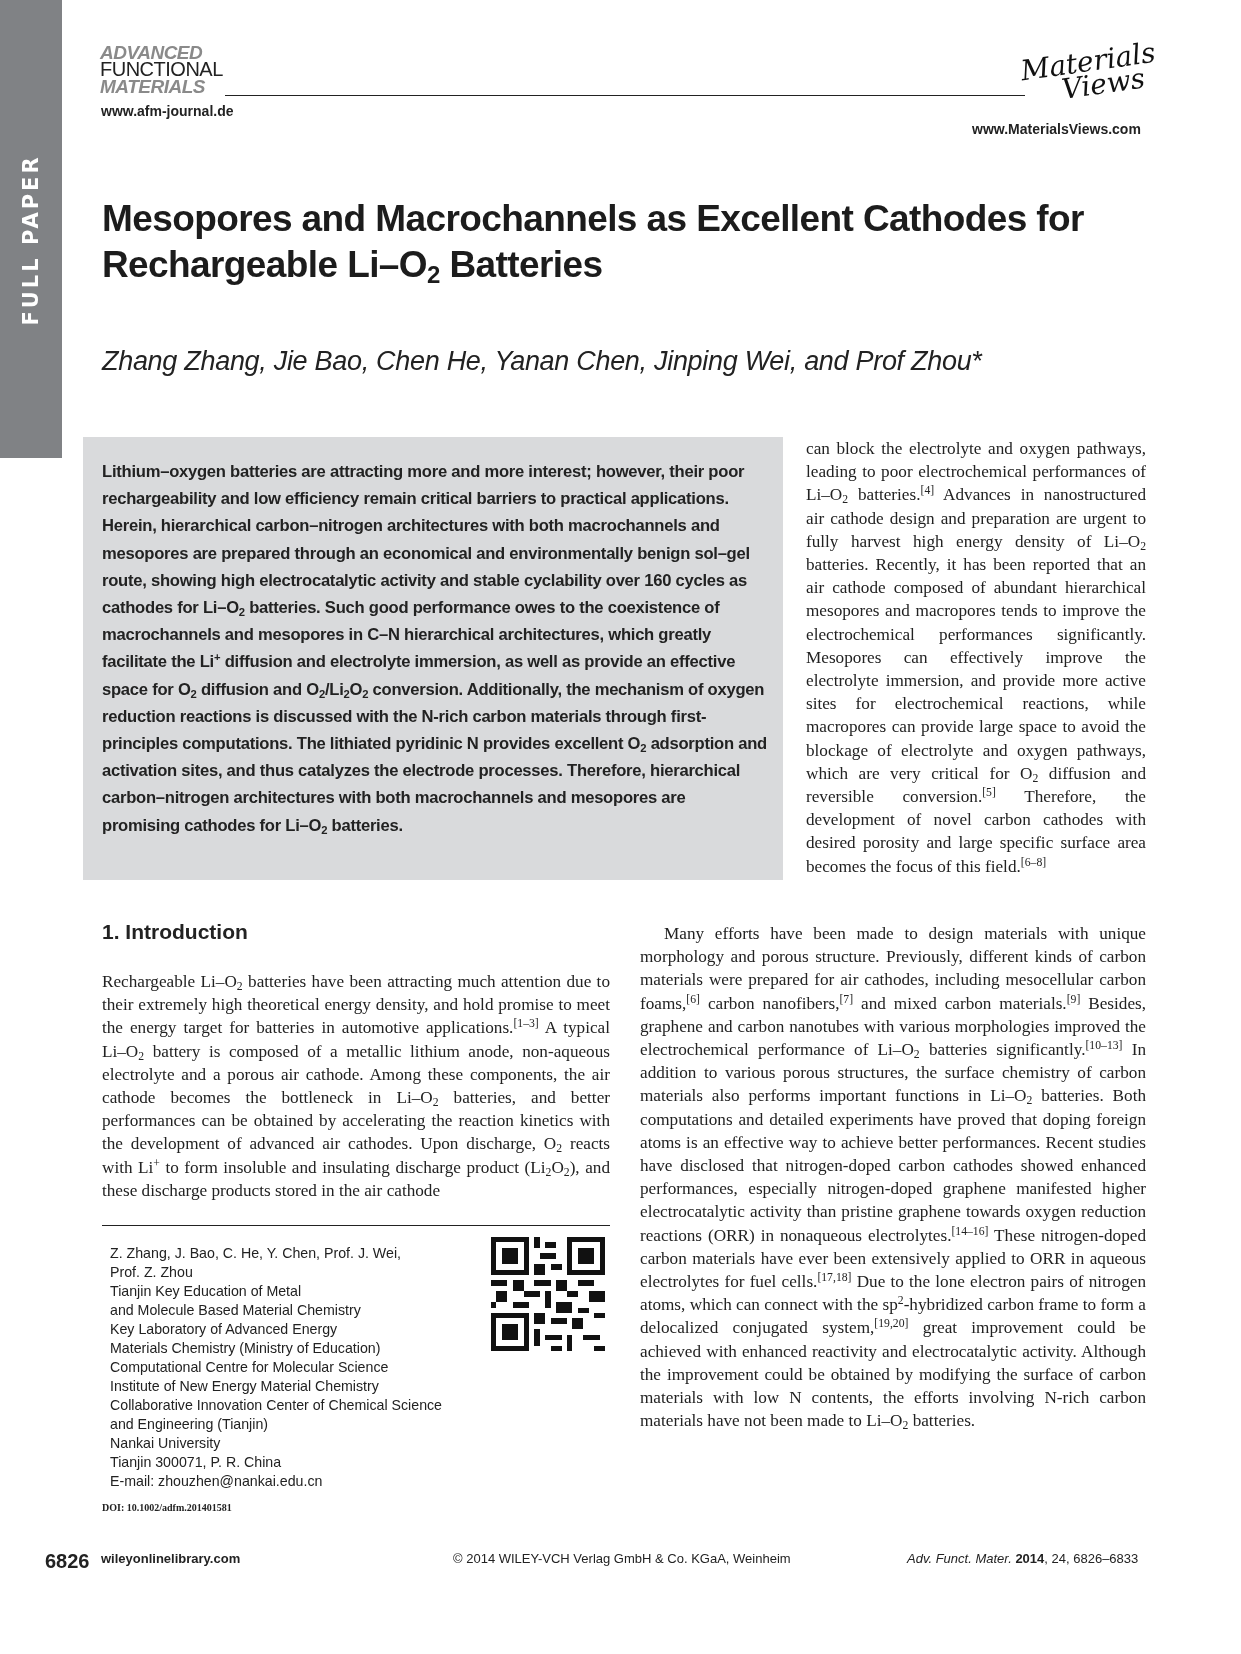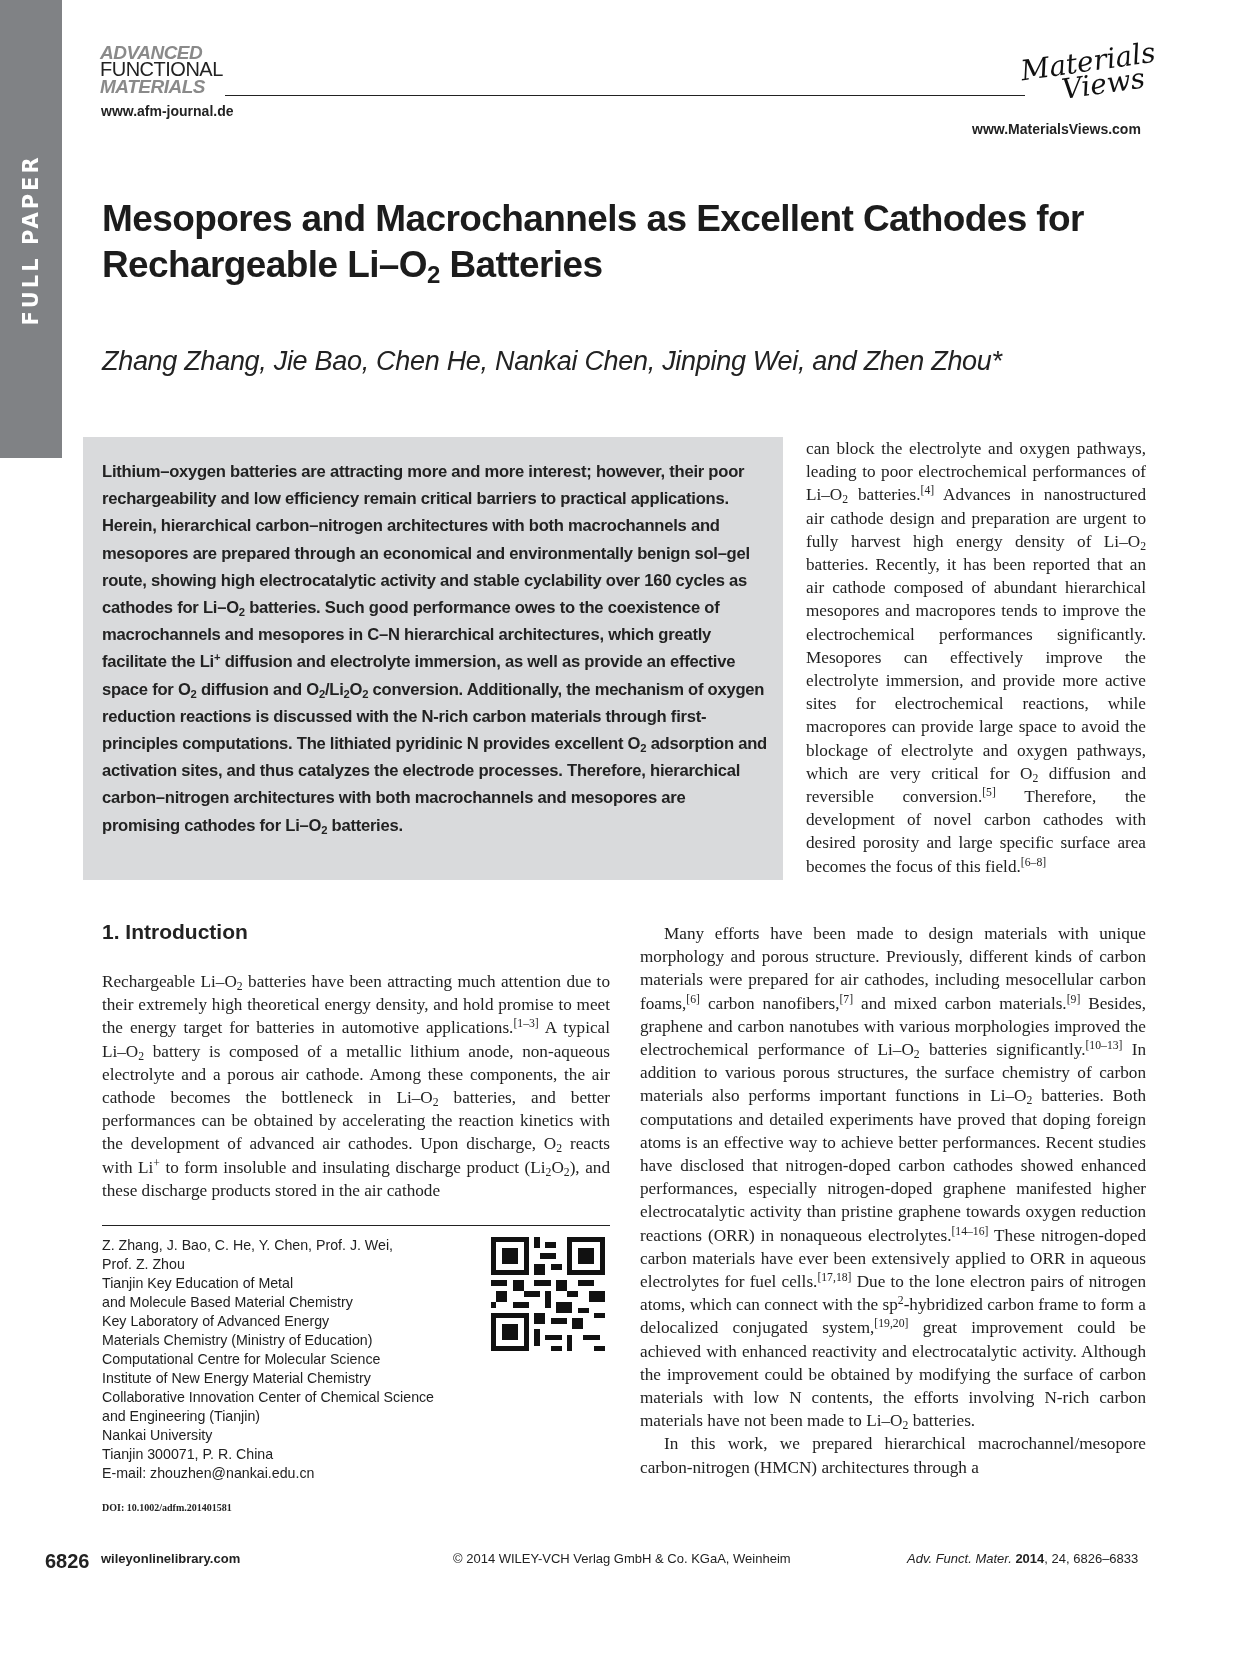--- a/index.html
+++ b/index.html
@@ -31,21 +31,21 @@
   .col-left-main { left:102px; top:970px; width:508px; }
   .body-col p { margin:0; }
   .body-col .indent { text-indent:24px; }
   sub, sup { font-size:0.68em; line-height:0; }
   sub { vertical-align:-0.25em; }
   sup { vertical-align:0.55em; }
 
   .section-heading { position:absolute; left:102px; top:920px; font-family:Liberation Sans, sans-serif; font-weight:bold; font-size:21px; color:#222; margin:0; }
 
   .affil-rule { position:absolute; left:102px; top:1225px; width:508px; height:1px; background:#222; }
-  .affiliation { position:absolute; left:102px; top:1236px; width:400px; font-family:"Liberation Sans", sans-serif; font-size:14.2px; line-height:19px; color:#222; margin:0; }
+  .affiliation { position:absolute; left:102px; top:1236px; width:400px; font-family:"Liberation Sans", sans-serif; font-size:14.2px; line-height:19px; color:#222; margin:8px; }
   .affiliation div { white-space:nowrap; }
   .doi { position:absolute; left:102px; top:1502px; font-family:Liberation Serif, serif; font-weight:bold; font-size:10px; color:#222; }
   .qr { position:absolute; left:491px; top:1237px; width:114px; height:114px; }
 
   .footer { position:absolute; top:1551px; left:0; width:1241px; font-family:"Liberation Sans", sans-serif; font-size:13px; color:#222; }
   .footer .page-no { position:absolute; left:45px; font-weight:bold; font-size:20px; top:-1px; }
   .footer .site { position:absolute; left:101px; font-weight:bold; }
   .footer .copy { position:absolute; left:453px; }
   .footer .cite { position:absolute; left:907px; }
   .footer .cite i { font-style:italic; }
@@ -71,38 +71,37 @@
   <span class="v">Views</span>
 </div>
 <div class="mv-url">www.MaterialsViews.com</div>
 
 <h1 class="title">
   <br>
   <span>Mesopores and Macrochannels as Excellent Cathodes for</span><br>
   <span>Rechargeable Li–O</span><sub>2</sub><span> Batteries</span>
 </h1>
 
-<div class="authors">Zhang Zhang, Jie Bao, Chen He, Nankai Chen, Jinping Wei, and Zhen Zhou*</div>
+<div class="authors">Zhang Zhang, Jie Bao, Chen He, Yanan Chen, Jinping Wei, and Prof Zhou*</div>
 
 <div class="abstract-box"></div>
 <p class="abstract-text"><span>Lithium–oxygen batteries are attracting more and more interest; however, their poor rechargeability and low efficiency remain critical barriers to practical applications. Herein, hierarchical carbon–nitrogen architectures with both macrochannels and mesopores are prepared through an economical and environmentally benign sol–gel route, showing high electrocatalytic activity and stable cyclability over 160 cycles as cathodes for Li–O</span><sub>2</sub><span> batteries. Such good performance owes to the coexistence of macrochannels and mesopores in C–N hierarchical architectures, which greatly facilitate the Li</span><sup>+</sup><span> diffusion and electrolyte immersion, as well as provide an effective space for O</span><sub>2</sub><span> diffusion and O</span><sub>2</sub><span>/Li</span><sub>2</sub><span>O</span><sub>2</sub><span> conversion. Additionally, the mechanism of oxygen reduction reactions is discussed with the N-rich carbon materials through first-principles computations. The lithiated pyridinic N provides excellent O</span><sub>2</sub><span> adsorption and activation sites, and thus catalyzes the electrode processes. Therefore, hierarchical carbon–nitrogen architectures with both macrochannels and mesopores are promising cathodes for Li–O</span><sub>2</sub><span> batteries.</span></p>
 
 <div class="body-col col-right-top">
   <p><span>can block the electrolyte and oxygen pathways, leading to poor electrochemical performances of Li–O</span><sub>2</sub><span> batteries.</span><sup>[4]</sup><span> Advances in nanostructured air cathode design and preparation are urgent to fully harvest high energy density of Li–O</span><sub>2</sub><span> batteries. Recently, it has been reported that an air cathode composed of abundant hierarchical mesopores and macropores tends to improve the electrochemical performances significantly. Mesopores can effectively improve the electrolyte immersion, and provide more active sites for electrochemical reactions, while macropores can provide large space to avoid the blockage of electrolyte and oxygen pathways, which are very critical for O</span><sub>2</sub><span> diffusion and reversible conversion.</span><sup>[5]</sup><span> Therefore, the development of novel carbon cathodes with desired porosity and large specific surface area becomes the focus of this field.</span><sup>[6–8]</sup></p>
 </div>
 
 <h2 class="section-heading">1. Introduction</h2>
 
 <div class="body-col col-left-main">
   <p><span>Rechargeable Li–O</span><sub>2</sub><span> batteries have been attracting much attention due to their extremely high theoretical energy density, and hold promise to meet the energy target for batteries in automotive applications.</span><sup>[1–3]</sup><span> A typical Li–O</span><sub>2</sub><span> battery is composed of a metallic lithium anode, non-aqueous electrolyte and a porous air cathode. Among these components, the air cathode becomes the bottleneck in Li–O</span><sub>2</sub><span> batteries, and better performances can be obtained by accelerating the reaction kinetics with the development of advanced air cathodes. Upon discharge, O</span><sub>2</sub><span> reacts with Li</span><sup>+</sup><span> to form insoluble and insulating discharge product (Li</span><sub>2</sub><span>O</span><sub>2</sub><span>), and these discharge products stored in the air cathode</span></p>
 </div>
 
 <div class="body-col col-right-main">
   <p class="indent"><span>Many efforts have been made to design materials with unique morphology and porous structure. Previously, different kinds of carbon materials were prepared for air cathodes, including mesocellular carbon foams,</span><sup>[6]</sup><span> carbon nanofibers,</span><sup>[7]</sup><span> and mixed carbon materials.</span><sup>[9]</sup><span> Besides, graphene and carbon nanotubes with various morphologies improved the electrochemical performance of Li–O</span><sub>2</sub><span> batteries significantly.</span><sup>[10–13]</sup><span> In addition to various porous structures, the surface chemistry of carbon materials also performs important functions in Li–O</span><sub>2</sub><span> batteries. Both computations and detailed experiments have proved that doping foreign atoms is an effective way to achieve better performances. Recent studies have disclosed that nitrogen-doped carbon cathodes showed enhanced performances, especially nitrogen-doped graphene manifested higher electrocatalytic activity than pristine graphene towards oxygen reduction reactions (ORR) in nonaqueous electrolytes.</span><sup>[14–16]</sup><span> These nitrogen-doped carbon materials have ever been extensively applied to ORR in aqueous electrolytes for fuel cells.</span><sup>[17,18]</sup><span> Due to the lone electron pairs of nitrogen atoms, which can connect with the sp</span><sup>2</sup><span>-hybridized carbon frame to form a delocalized conjugated system,</span><sup>[19,20]</sup><span> great improvement could be achieved with enhanced reactivity and electrocatalytic activity. Although the improvement could be obtained by modifying the surface of carbon materials with low N contents, the efforts involving N-rich carbon materials have not been made to Li–O</span><sub>2</sub><span> batteries.</span></p>
-  <p class="indent">In this work, we prepared hierarchical macrochannel/mesopore carbon-nitrogen (HMCN) architectures through a</p>
 </div>
 
 <div class="affil-rule"></div>
 <div class="affiliation">
   <div>Z. Zhang, J. Bao, C. He, Y. Chen, Prof. J. Wei,</div>
   <div>Prof. Z. Zhou</div>
   <div>Tianjin Key Education of Metal</div>
   <div>and Molecule Based Material Chemistry</div>
   <div>Key Laboratory of Advanced Energy</div>
   <div>Materials Chemistry (Ministry of Education)</div>

